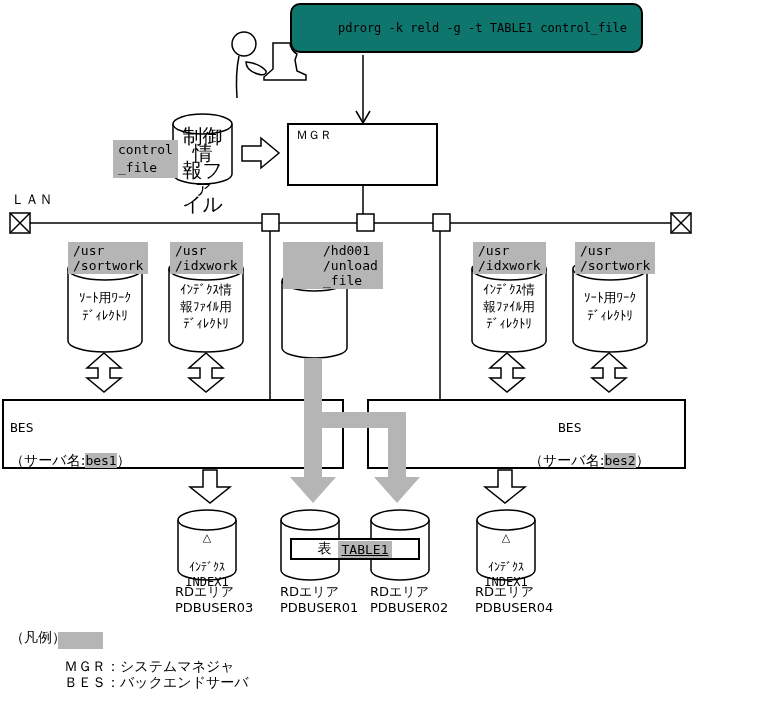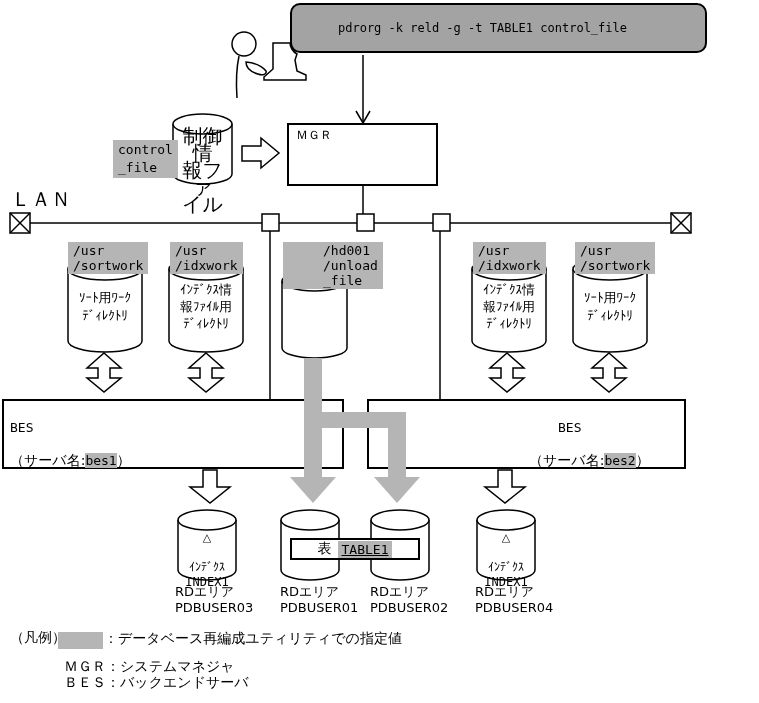--- a/index.html
+++ b/index.html
@@ -5,23 +5,23 @@
   html,body{margin:0;padding:0;background:#fff;}
   #canvas{position:relative;width:759px;height:703px;background:#fff;overflow:hidden;
           font-family:"DejaVu Sans","Liberation Sans",sans-serif;color:#000;}
   #art{position:absolute;left:0;top:0;}
   .t{position:absolute;white-space:pre-line;line-height:16px;}
   .mono{font-family:"DejaVu Sans Mono","Liberation Mono",monospace;}
   .jp{font-family:"DejaVu Sans","Liberation Sans",sans-serif;}
   .hl{background:#b5b5b5;}
   .tag{background:#b5b5b5;padding:1px 5px;font-size:13px;line-height:15px;margin-top:18px;}
   .cyl-label{text-align:center;}
-  .bubble{position:absolute;left:290px;top:3px;width:417px;height:50px;border:2px solid #000;
+  .bubble{position:absolute;left:290px;top:3px;width:353px;height:50px;border:2px solid #000;
           border-radius:10px;box-sizing:border-box;display:flex;align-items:center;
-          padding-left:46px;font-size:12px;background:#a3a3a3;}
+          padding-left:46px;font-size:12px;background:#0f766e;}
   .tablebox{position:absolute;left:290px;top:538px;width:130px;height:22px;border:2px solid #000;
             box-sizing:border-box;background:#fff;display:flex;align-items:center;justify-content:center;gap:6px;}
   .swatch{position:absolute;left:58px;top:632px;width:45px;height:17px;background:#b5b5b5;}
 </style>
 </head>
 <body>
 
 <div id="canvas">
 
   <svg id="art" width="759" height="703" viewBox="0 0 759 703">
@@ -123,21 +123,21 @@
     <span>pdrorg -k reld -g -t TABLE1 control_file</span>
   </div>
 
   <div class="t tag mono" style="left:113px;top:122px;line-height:18px;">control
 _file</div>
   <div class="t jp cyl-label" style="left:173px;top:128px;width:59px;font-size:20px;line-height:17px;">制御情
 報ファ
 イル</div>
 
   <div class="t jp" style="left:296px;top:127px;font-size:12px;">ＭＧＲ</div>
-  <div class="t jp" style="left:11px;top:191px;font-size:20px;">ＬＡＮ</div>
+  <div class="t jp" style="left:11px;top:191px;font-size:14px;">ＬＡＮ</div>
 
   <div class="t tag mono" style="left:68px;top:224px;">/usr
 /sortwork</div>
   <div class="t tag mono" style="left:170px;top:224px;">/usr
 /idxwork</div>
   <div class="t tag mono" style="left:283px;top:224px;padding-left:40px;">/hd001
 /unload
 _file</div>
   <div class="t tag mono" style="left:473px;top:224px;">/usr
 /idxwork</div>
@@ -184,17 +184,16 @@
 PDBUSER03</div>
   <div class="t jp" style="left:280px;top:584px;font-size:13px;line-height:16px;">RDエリア
 PDBUSER01</div>
   <div class="t jp" style="left:370px;top:584px;font-size:13px;line-height:16px;">RDエリア
 PDBUSER02</div>
   <div class="t jp" style="left:475px;top:584px;font-size:13px;line-height:16px;">RDエリア
 PDBUSER04</div>
 
   <div class="t jp" style="left:10px;top:629px;font-size:14px;">（凡例）</div>
   <div class="swatch"></div>
-  <div class="t jp" style="left:104px;top:630px;font-size:14px;">：データベース再編成ユティリティでの指定値</div>
   <div class="t jp" style="left:64px;top:658px;font-size:14px;">ＭＧＲ：システムマネジャ</div>
   <div class="t jp" style="left:64px;top:674px;font-size:14px;">ＢＥＳ：バックエンドサーバ</div>
 
 </div>
 
 </body></html>

